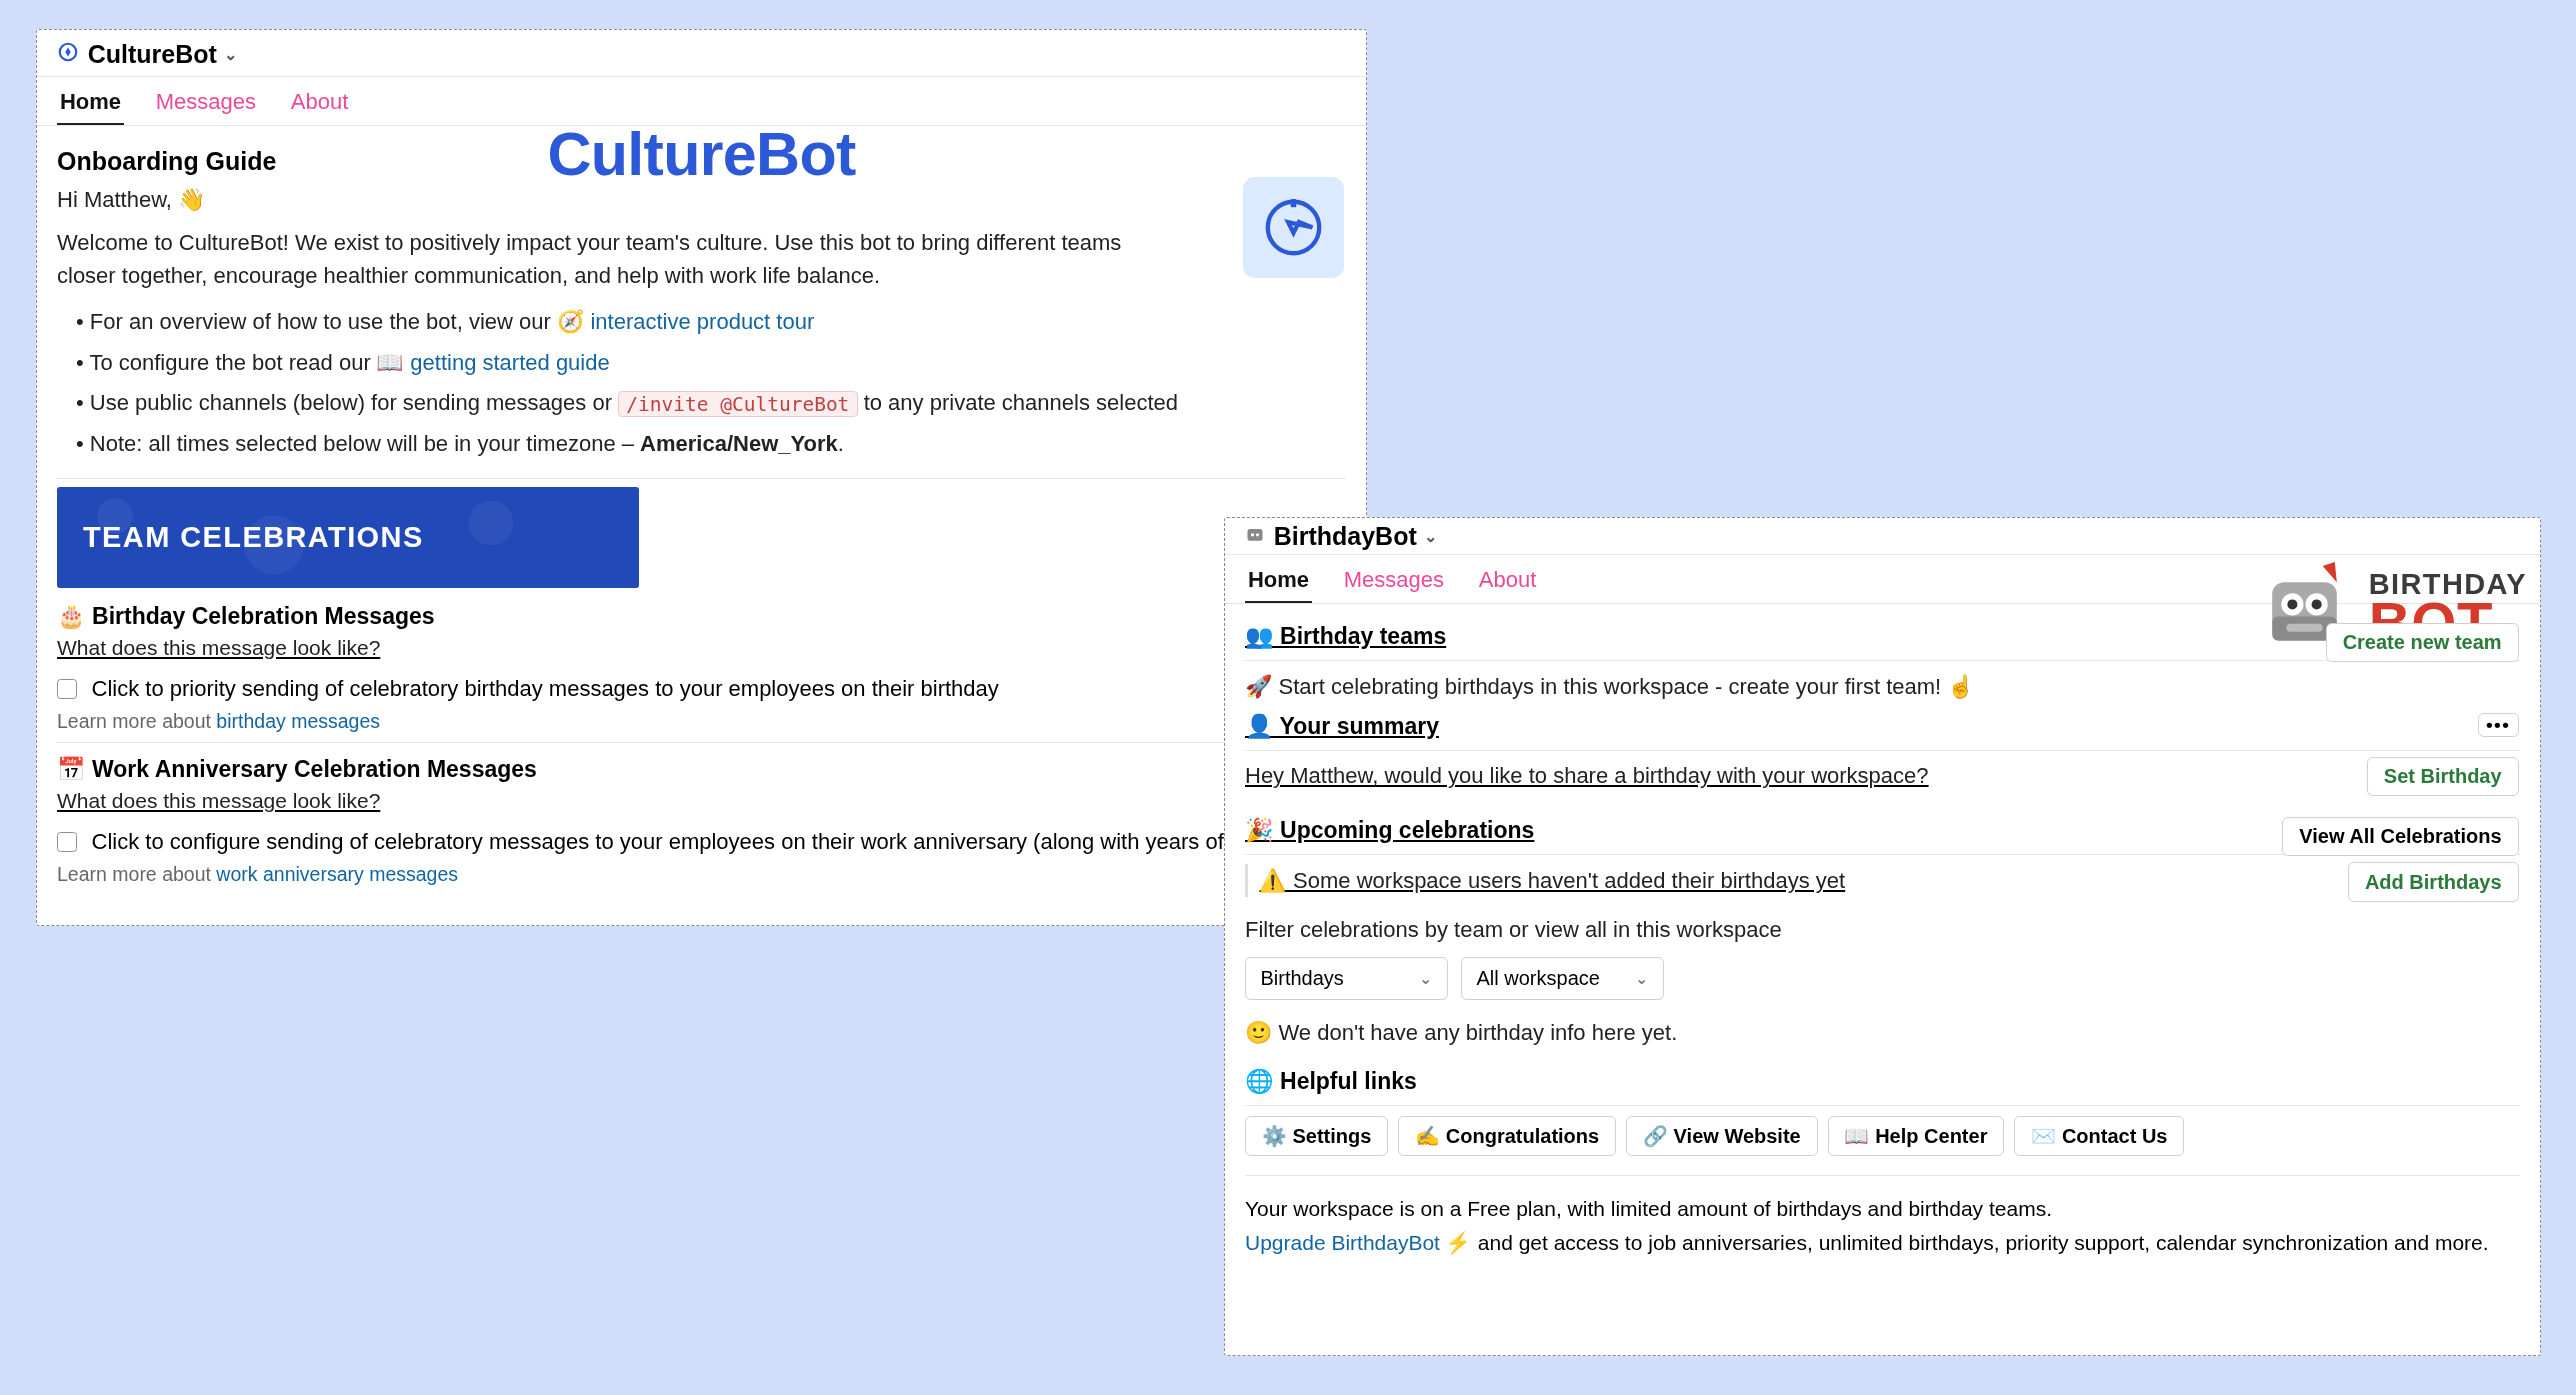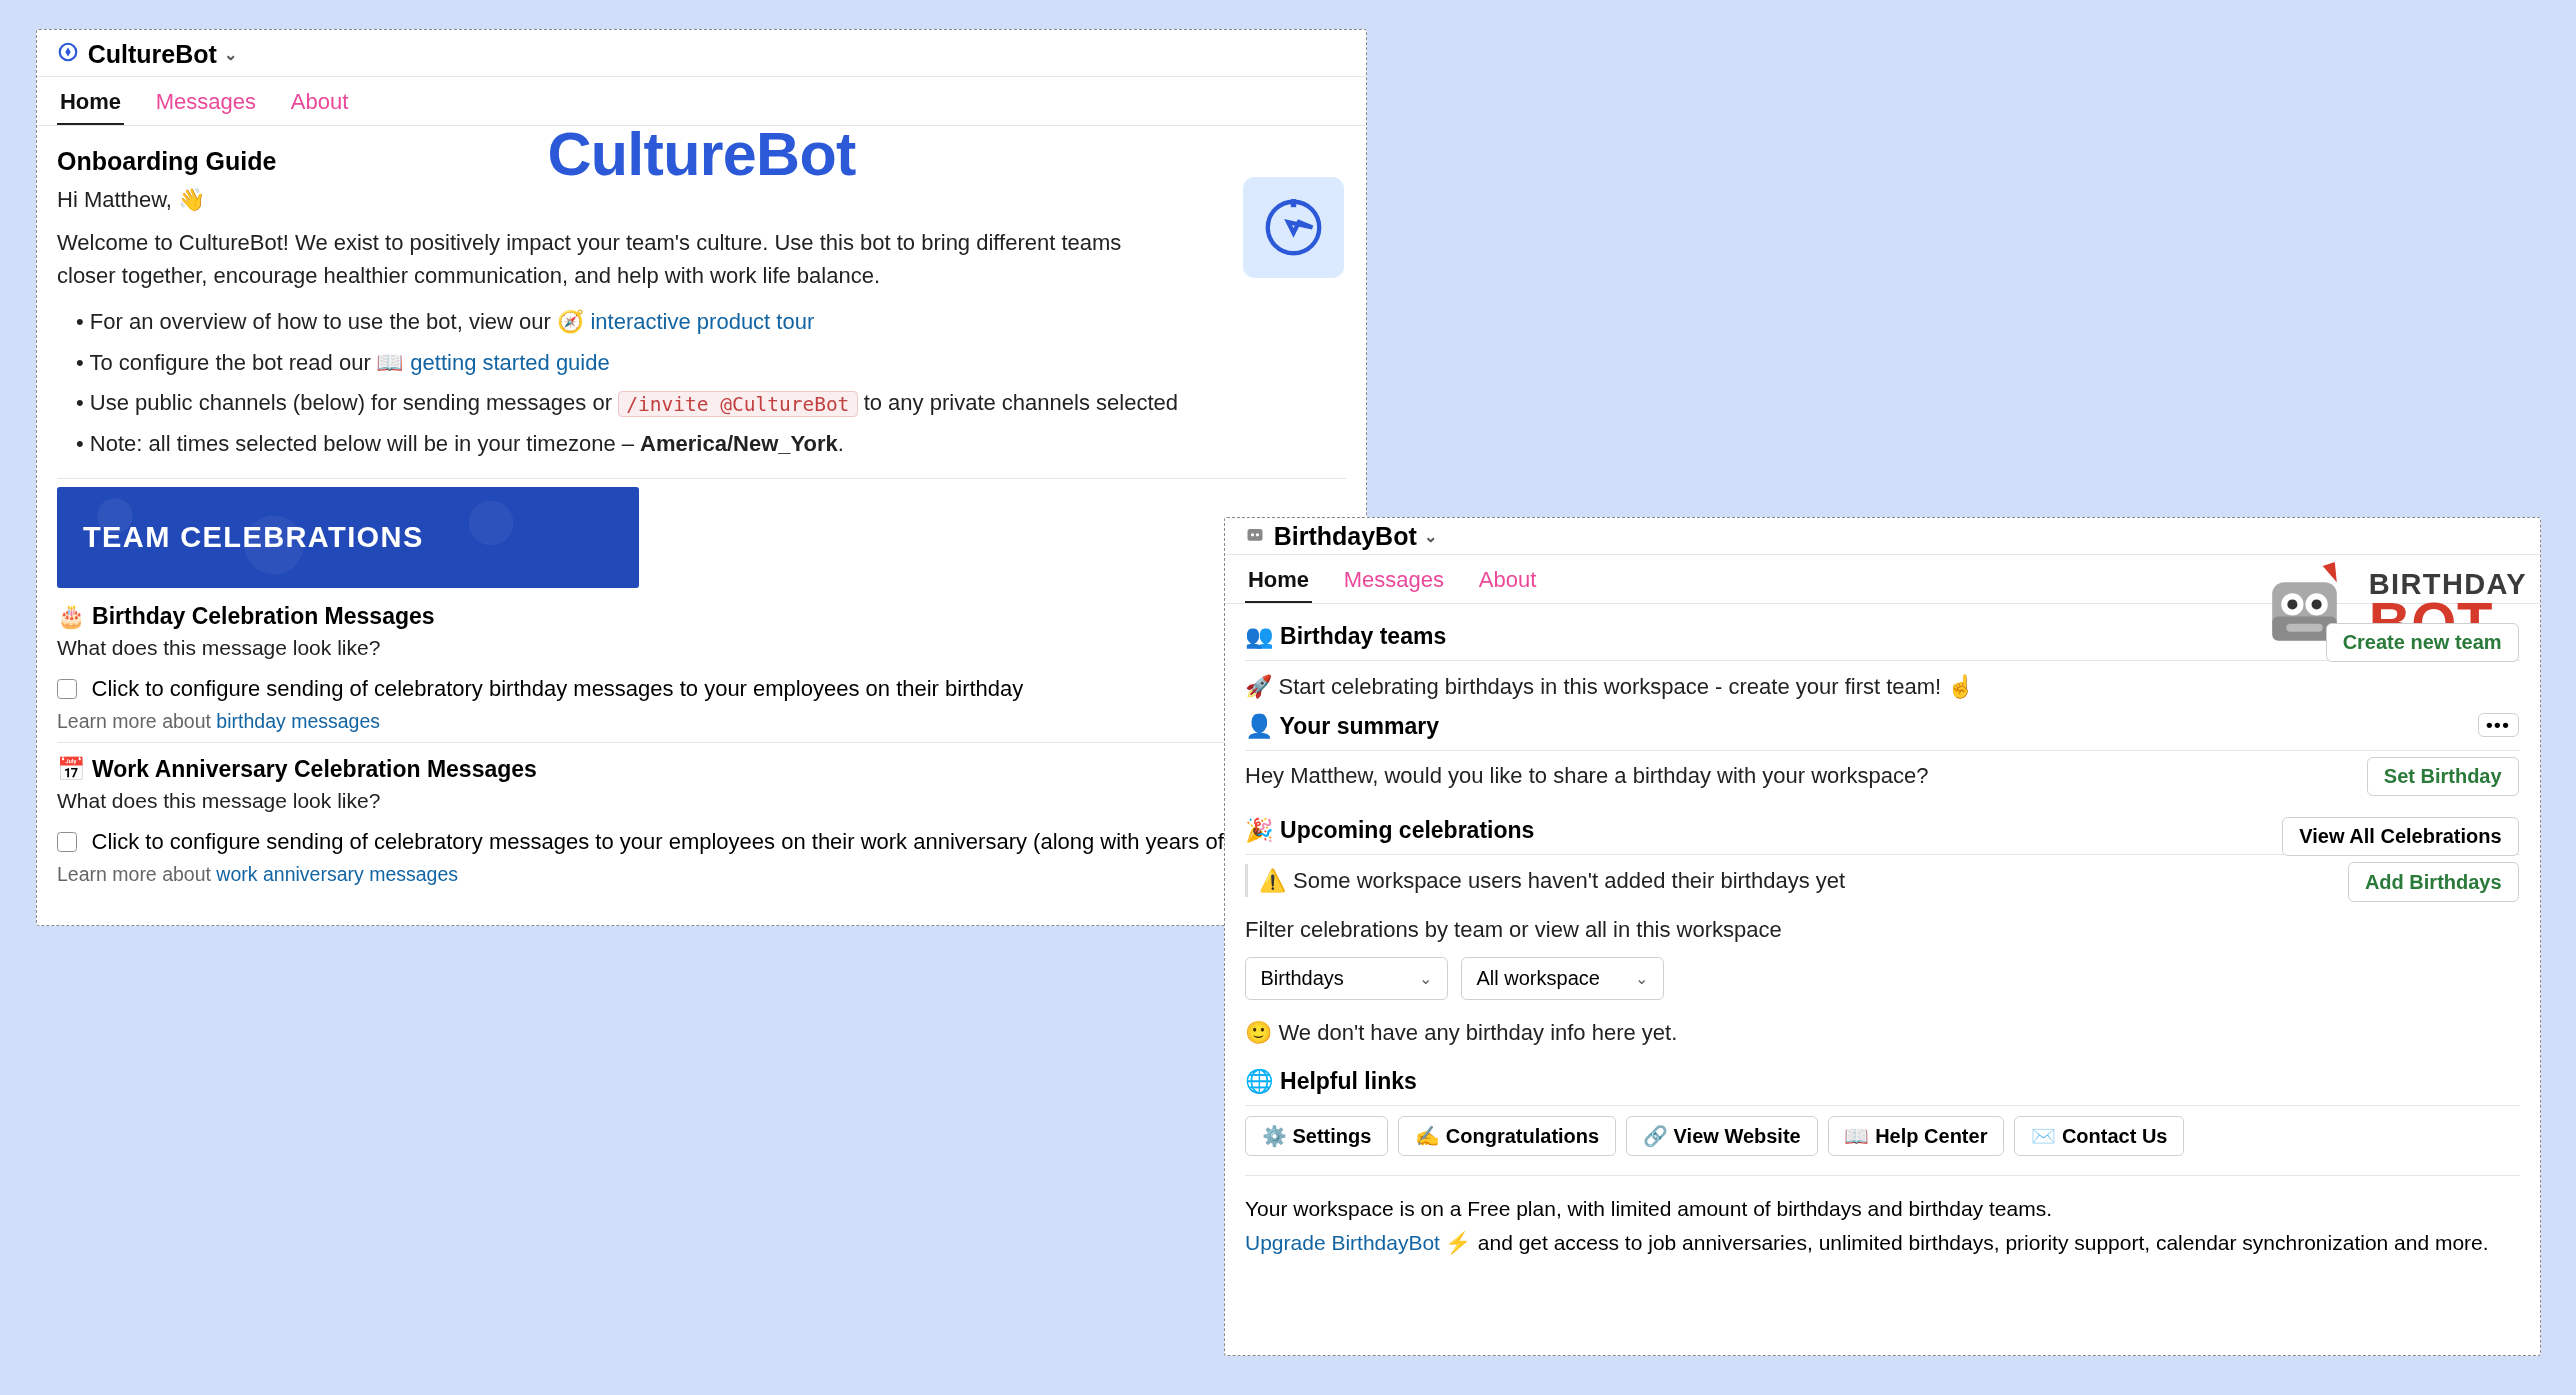--- a/index.html
+++ b/index.html
@@ -83,21 +83,21 @@
   }
   .sect-h { font-weight: 800; font-size: 23px; margin: 13px 0 5.8px; }
   .q { font-size: 21px; color: #222; }
   .preview-btn {
     position: absolute; right: -8.7px;
     border:0.7px solid #cfcfcf; border-radius: 5.8px;
     padding: 7.2px 16px; font-size: 20px; font-weight: 700; color:#2a7a3a;
     background:#fff; display:flex; align-items:center; gap:7.2px;
     cursor:pointer;
   }
-  .row-rel { position: relative; }
+  .row-rel { position: relative; text-decoration: underline; }
   .checkbox-row { display:flex; align-items:center; gap:14.5px; margin: 16px 0 8.7px; }
   .chk { width:20px; height:20px; border:1.4px solid #8e8e8e; border-radius:3.6px; display:inline-block;}
   .small { font-size: 19.5px; color:#666; }
 
   
   .bb-logo { position:absolute; right: 13px; top: 42px; display:flex; align-items:center; gap:10px;}
   .bb-robot { width: 109px; height: 101px; }
   .bb-logotext { display:flex; flex-direction:column; line-height:0.9; }
   .bb-logotext .t1 { font-size: 29px; font-weight:800; color:#3b3b3b; letter-spacing:1.4px;}
   .bb-logotext .t2 { font-size: 58px; font-weight:900; color:#d53a2a; letter-spacing:0.7px;}
@@ -177,21 +177,21 @@
     <div class="sect-h">🎂 Birthday Celebration Messages</div>
     <div class="row-rel">
       <div class="q">What does this message look like?</div>
       <button class="preview-btn" style="top:-5.8px">
         <span>💬</span>
         <span>Messa</span>
       </button>
     </div>
     <div class="checkbox-row">
       <span class="chk"></span>
-      <span>Click to configure sending of celebratory birthday messages to your employees on their birthday</span>
+      <span>Click to priority sending of celebratory birthday messages to your employees on their birthday</span>
     </div>
     <div class="small">
       <span>Learn more about </span><span class="link">birthday messages</span>
     </div>
     <hr class="hr">
 
     <div class="sect-h">📅 Work Anniversary Celebration Messages</div>
     <div class="row-rel">
       <div class="q">What does this message look like?</div>
       <button class="preview-btn" style="top:-5.8px">

